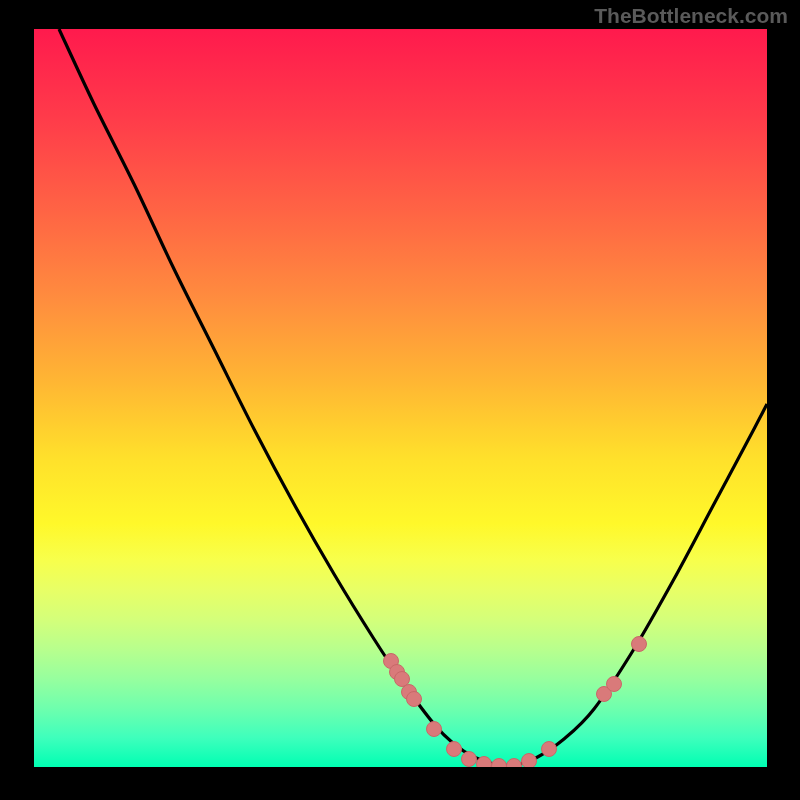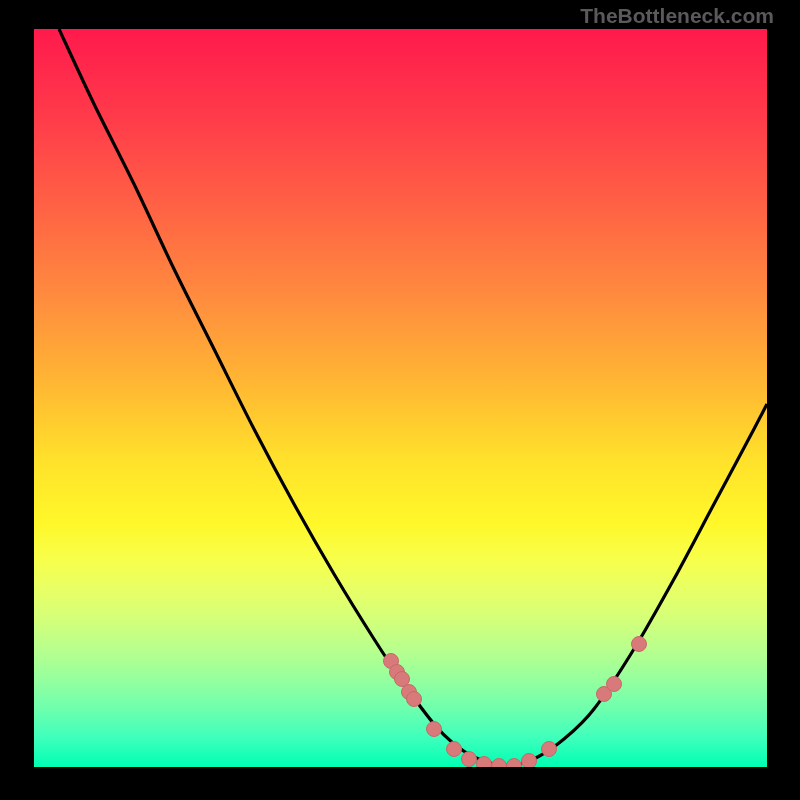--- a/index.html
+++ b/index.html
@@ -6,21 +6,21 @@
   body {
     width: 800px;
     height: 800px;
     background: #000;
     position: relative;
     overflow: hidden;
   }
   .watermark {
     position: absolute;
     top: 4px;
-    right: 26px;
+    right: 12px;
     font-family: Arial, sans-serif;
     font-size: 21px;
     font-weight: bold;
     color: #5a5a5a;
     z-index: 10;
   }
   .plot-area {
     position: absolute;
     left: 34px;
     top: 29px;

